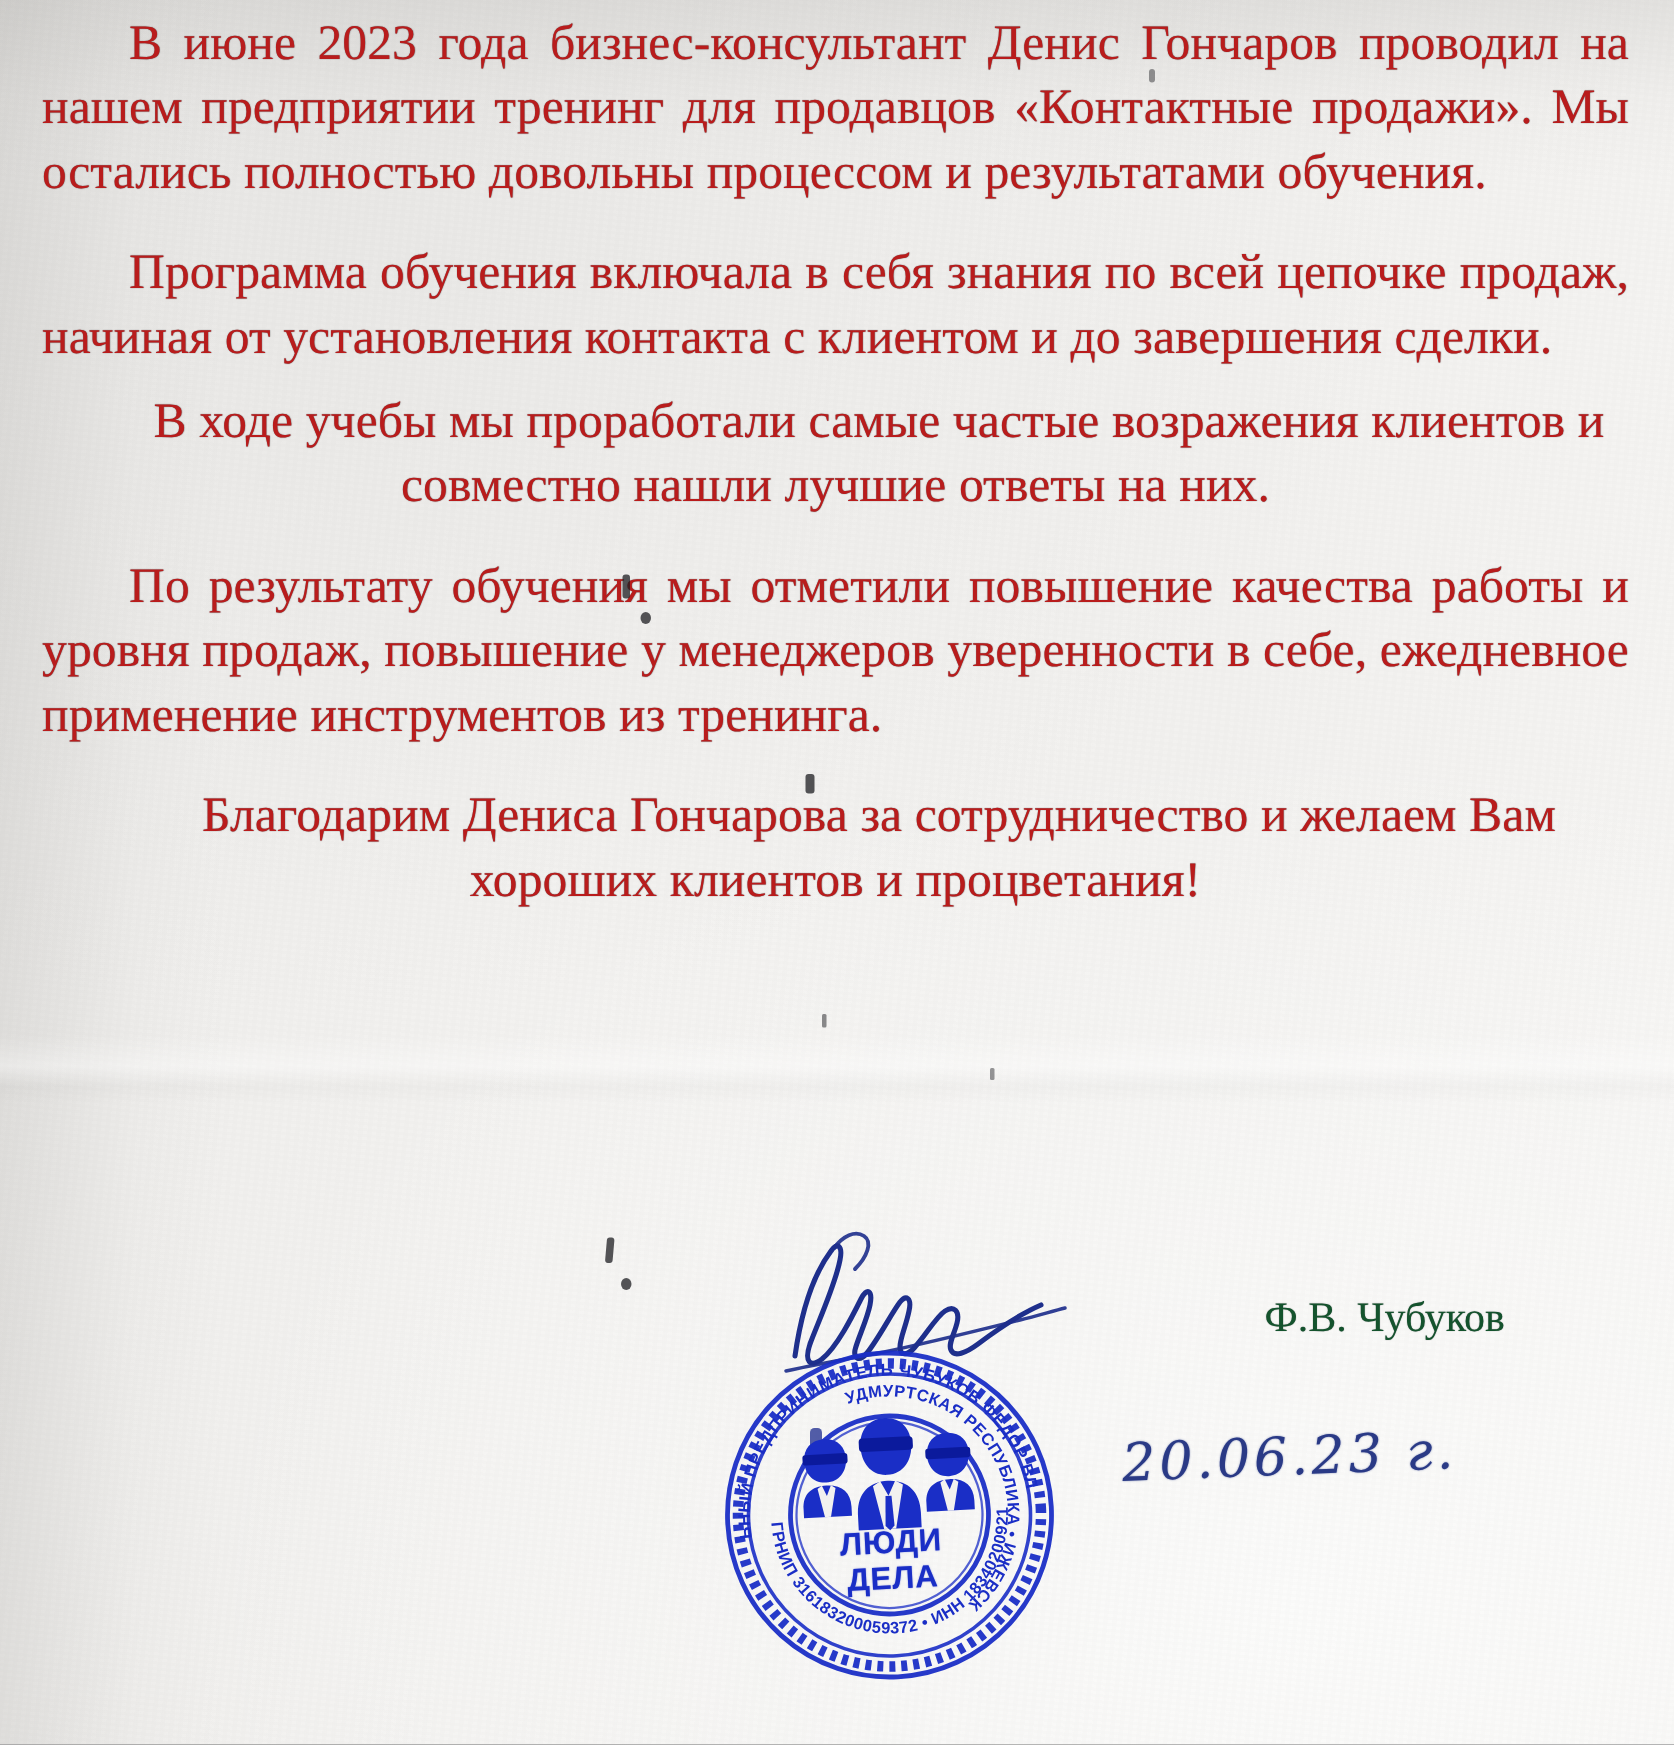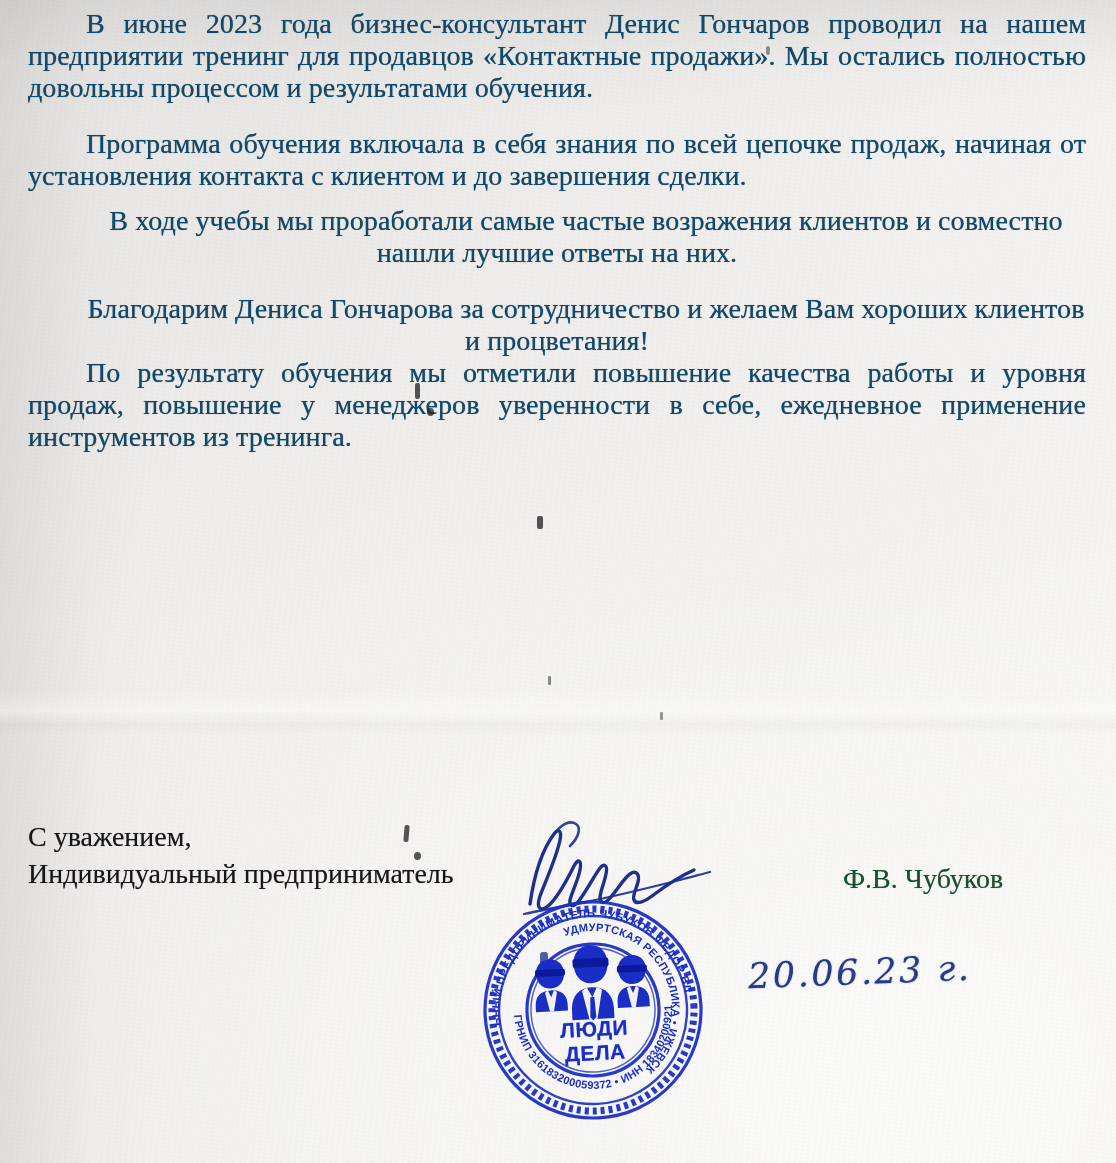--- a/index.html
+++ b/index.html
@@ -56,23 +56,23 @@
   
   .doc-body {
     position: absolute;
     left: 28px;
     top: 8px;
     width: 1058px;
   }
   .para {
     margin: 0 0 22px 0;
     text-indent: 58px;
-    font-size: 28px;
-    line-height: 32px;
-    color: #0c4a6e;
+    font-size: 33px;
+    line-height: 43px;
+    color: #b91c1c;
     text-align: justify;
     letter-spacing: .1px;
     
     text-shadow: 0 0 .7px rgba(20,20,24,.55), .4px .3px .6px rgba(60,60,66,.22);
   }
   .para.p1 { margin-bottom: 24px; }
   .para.p2 { margin-bottom: 13px; }
   .para.p3 { margin-bottom: 24px; }
   .para.p4 { margin-bottom: 24px; }
   .para.p5 { margin-bottom: 24px; }
@@ -174,28 +174,24 @@
   <div class="paper-base"></div>
   <div class="paper-grain"></div>
   <div class="paper-shade-top"></div>
   <div class="paper-shade-left"></div>
   <div class="paper-fold"></div>
 
   <div class="doc-body">
     <p class="para p1">В июне 2023 года бизнес-консультант Денис Гончаров проводил на нашем предприятии тренинг для продавцов «Контактные продажи». Мы остались полностью довольны процессом и результатами обучения.</p>
     <p class="para p2">Программа обучения включала в себя знания по всей цепочке продаж, начиная от установления контакта с клиентом и до завершения сделки.</p>
     <p class="para p3 short">В ходе учебы мы проработали самые частые возражения клиентов и совместно нашли лучшие ответы на них.</p>
+    <p class="para p5">По результату обучения мы отметили повышение качества работы и уровня продаж, повышение у менеджеров уверенности в себе, ежедневное применение инструментов из тренинга.</p>
     <p class="para p6 short">Благодарим Дениса Гончарова за сотрудничество и желаем Вам хороших клиентов и процветания!</p>
-    <p class="para p5">По результату обучения мы отметили повышение качества работы и уровня продаж, повышение у менеджеров уверенности в себе, ежедневное применение инструментов из тренинга.</p>
   </div>
 
-  <div class="closing">
-    <p class="closing-line">С уважением,</p>
-    <p class="closing-line">Индивидуальный предприниматель</p>
-  </div>
 
   <div class="signer-name">Ф.В. Чубуков</div>
 
   <div class="fleck" style="left:404px; top:825px; width:5px; height:17px; border-radius:2px; transform:rotate(5deg);"></div>
   <div class="fleck" style="left:414px; top:852px; width:7px; height:8px;"></div>
   <div class="fleck" style="left:415px; top:383px; width:5px; height:16px; border-radius:2px;"></div>
   <div class="fleck" style="left:427px; top:408px; width:7px; height:8px;"></div>
   <div class="fleck" style="left:537px; top:516px; width:6px; height:13px; border-radius:2px;"></div>
   <div class="fleck" style="left:766px; top:46px; width:4px; height:9px; border-radius:2px; opacity:.45;"></div>
   <div class="fleck" style="left:548px; top:676px; width:3px; height:9px; border-radius:1px; opacity:.5;"></div>

